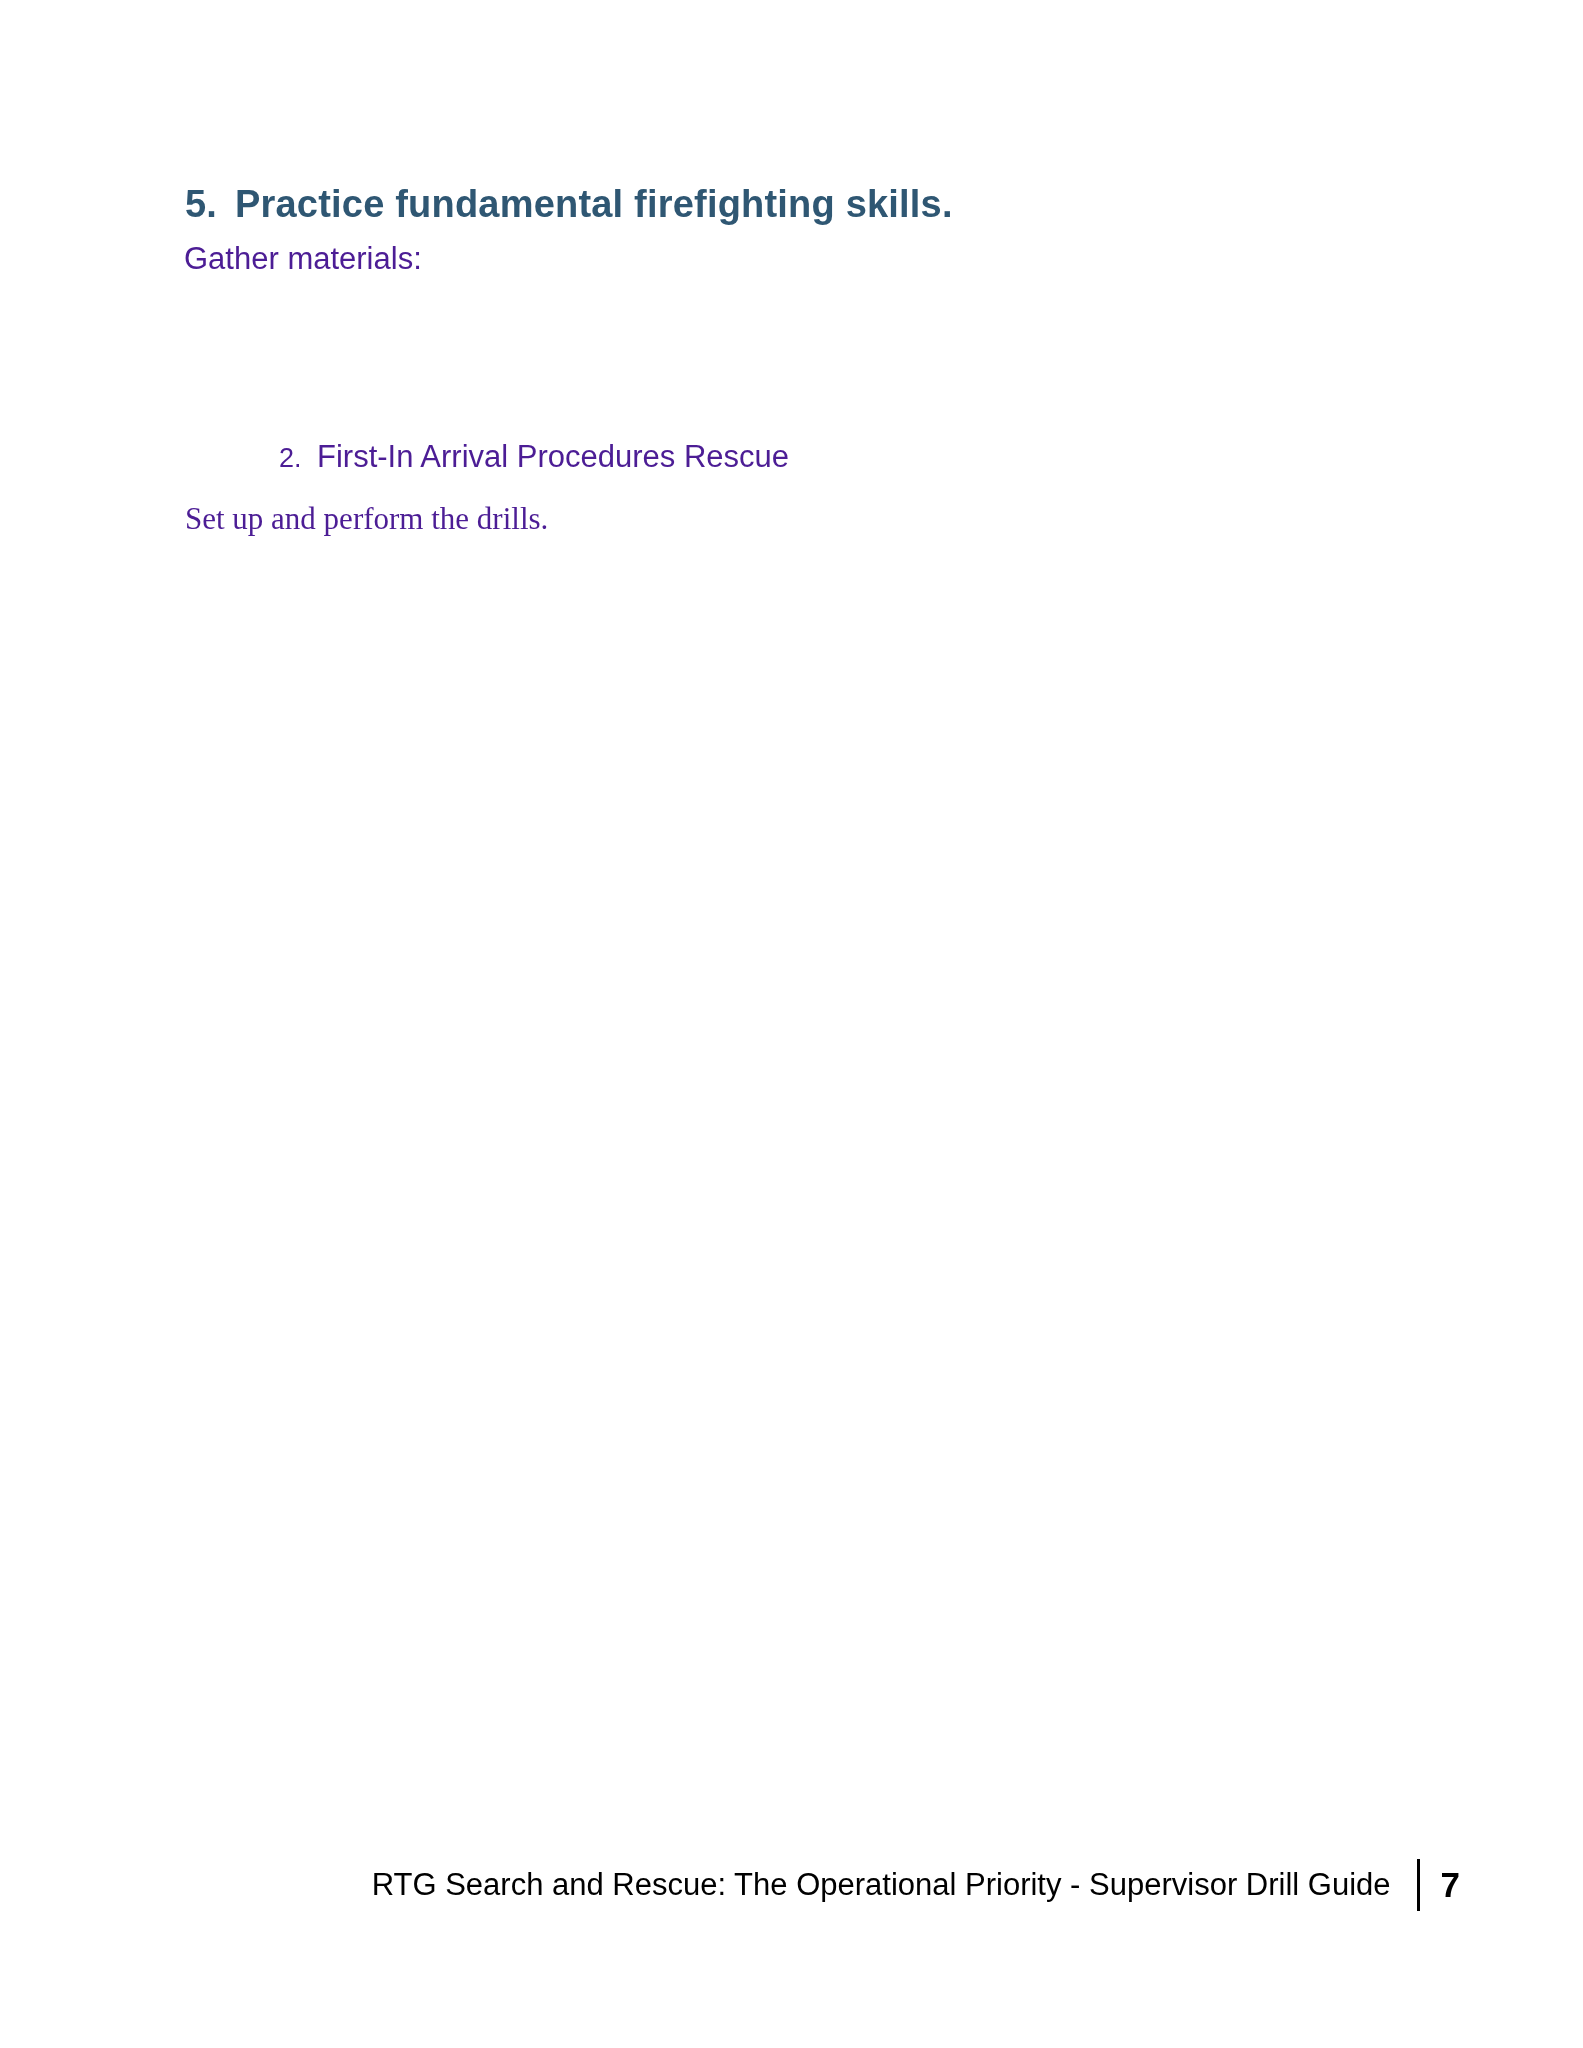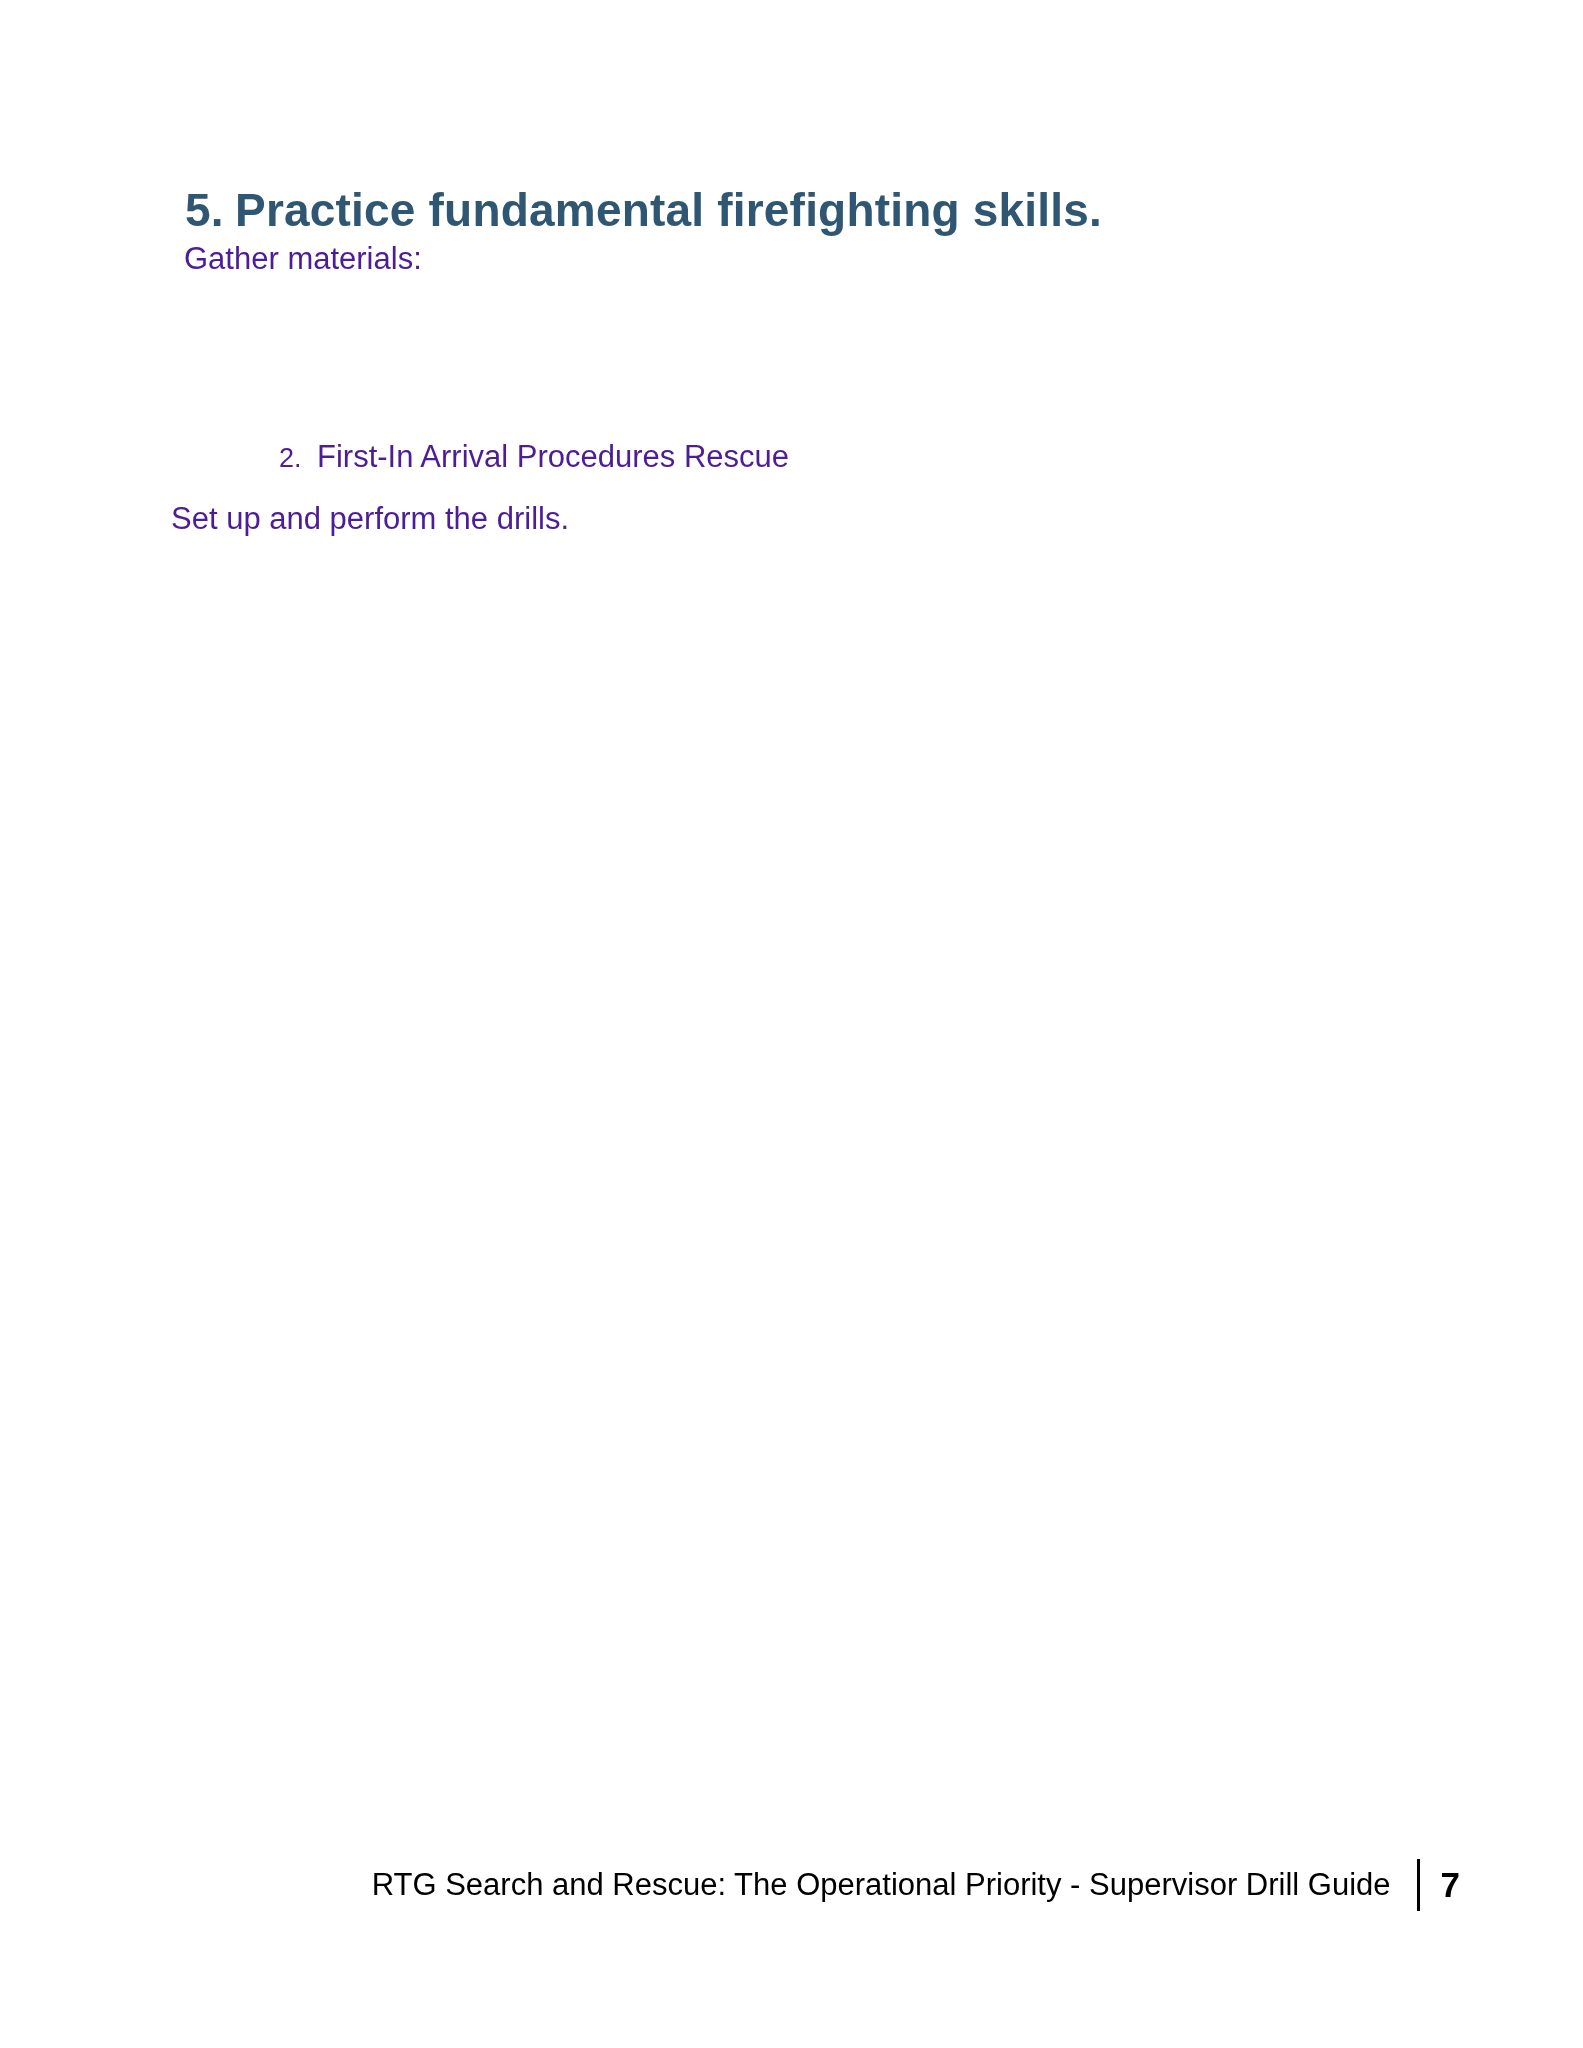--- a/index.html
+++ b/index.html
@@ -16,21 +16,21 @@
     position: absolute;
     left: 0; top: 0;
     width: 1583px;
     height: 2048px;
     background: #ffffff;
   }
   .heading {
     position: absolute;
     left: 185px;
     top: 183px;
-    font-size: 46px;
+    font-size: 38px;
     font-weight: bold;
     color: var(--accent, #2F5773);
     letter-spacing: 0.2px;
     white-space: nowrap;
   }
   .heading-number {
     display: inline-block;
     width: 50px;
   }
   .body-text {
@@ -60,22 +60,23 @@
   }
   .numbered-item.item-1 { top: 376px; }
   .numbered-item.item-2 { top: 439px; }
   .num-marker {
     display: inline-block;
     width: 38px;
     font-size: 27px;
   }
   .closing {
     position: absolute;
-    left: 171px;
+    left: 185px;
     top: 501px;
+    font-family: Liberation Serif, serif;
   }
   .footer {
     position: absolute;
     top: 1858px;
     right: 123px;
     display: flex;
     align-items: center;
     height: 54px;
   }
   .footer-title {

